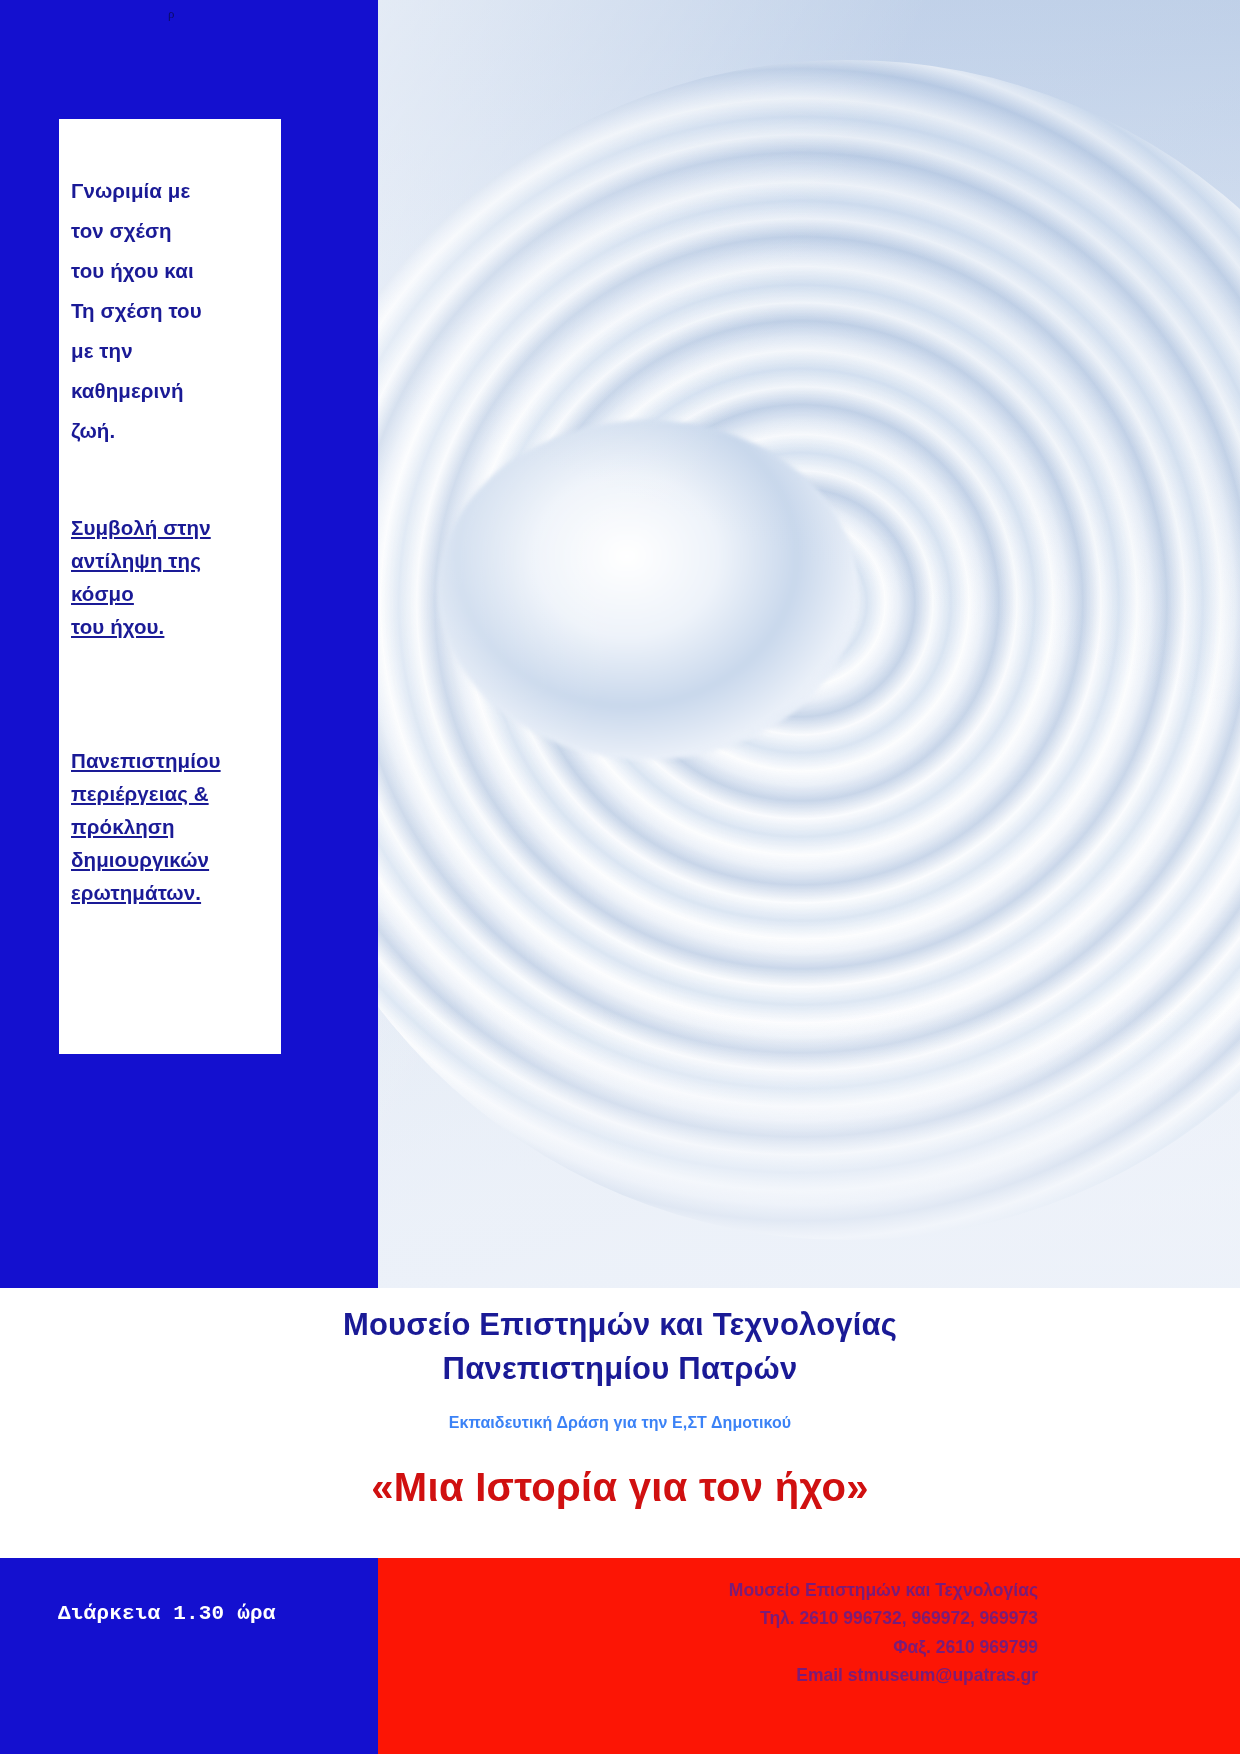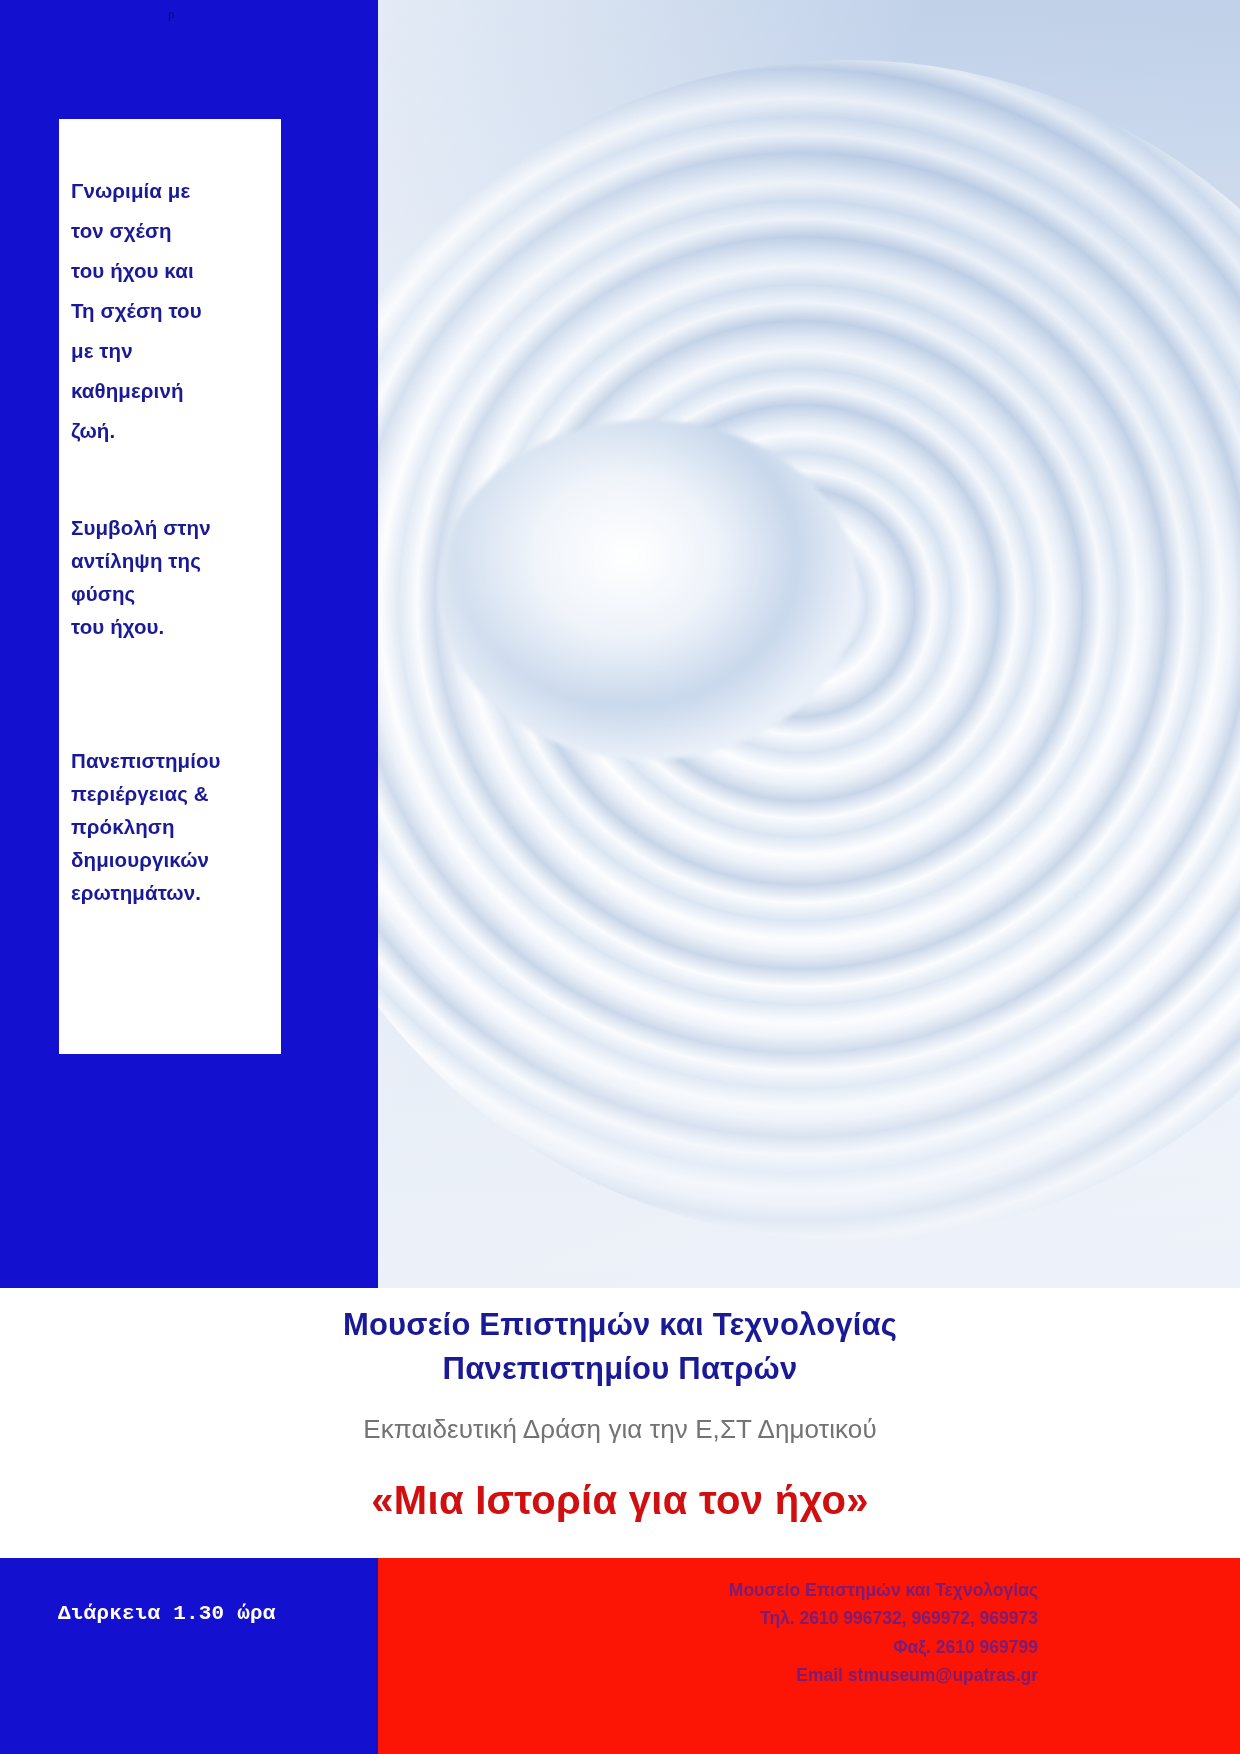--- a/index.html
+++ b/index.html
@@ -128,21 +128,21 @@
     font-weight: bold;
     font-size: 20.5px;
     line-height: 1.95;
     letter-spacing: 0.1px;
   }
 
   .panel-block { margin-bottom: 0; }
   .panel-gap-1 { height: 60px; }
   .panel-gap-2 { height: 100px; }
 
-  .tight p { line-height: 1.62; }
+  .tight p { line-height: 1.62; text-decoration: underline; }
 
   
   .mid {
     position: absolute;
     left: 0;
     top: 1288px;
     width: 1240px;
     height: 270px;
     background: #ffffff;
     text-align: center;
@@ -151,23 +151,23 @@
   .museum-line1, .museum-line2 {
     color: #1a1a96;
     font-weight: bold;
     font-size: 31px;
     line-height: 1.42;
     letter-spacing: 0.2px;
   }
   .museum-line1 { padding-top: 15px; }
 
   .subtitle {
-    color: #737373;
-    font-size: 26px;
-    font-weight: normal;
+    color: #3b82f6;
+    font-size: 16px;
+    font-weight: bold;
     padding-top: 23px;
     letter-spacing: 0.1px;
   }
 
   .headline {
     color: #d01010;
     font-weight: bold;
     font-size: 40px;
     padding-top: 33px;
     letter-spacing: 0.3px;
@@ -249,21 +249,21 @@
         <p>με την</p>
         <p>καθημερινή</p>
         <p>ζωή.</p>
       </div>
 
       <div class="panel-gap-1"></div>
 
       <div class="panel-block tight">
         <p>Συμβολή στην</p>
         <p>αντίληψη  της</p>
-        <p>φύσης</p>
+        <p>κόσμο</p>
         <p>του ήχου.</p>
       </div>
 
       <div class="panel-gap-2"></div>
 
       <div class="panel-block tight">
         <p>Πανεπιστημίου</p>
         <p>περιέργειας &amp;</p>
         <p>πρόκληση</p>
         <p>δημιουργικών</p>

